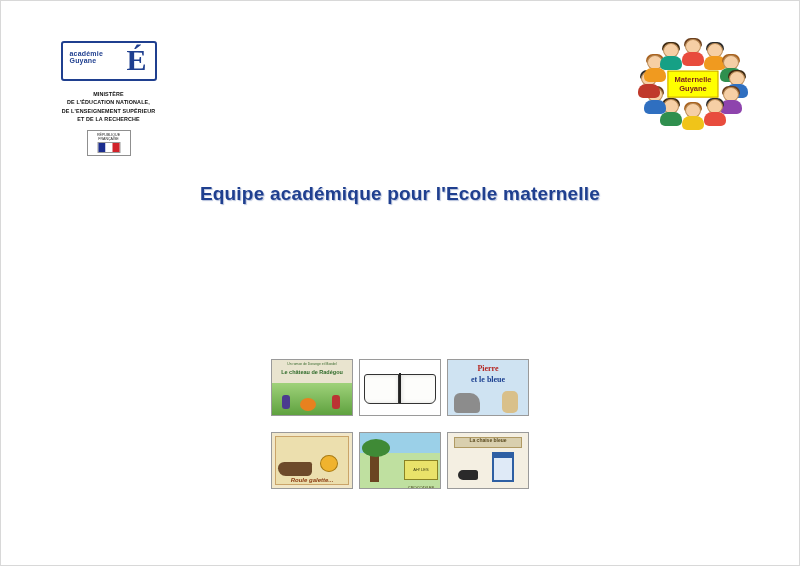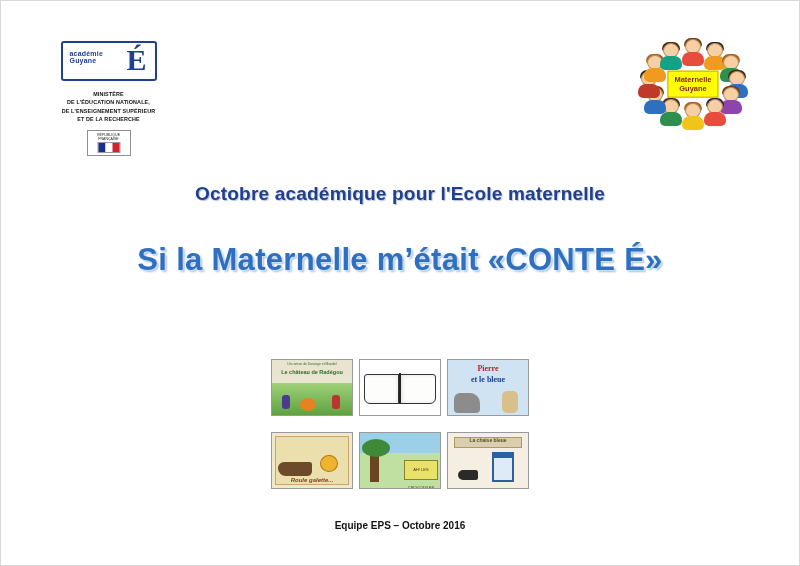--- a/index.html
+++ b/index.html
@@ -381,24 +381,23 @@
           <div class="head"></div>
           <div class="body" style="background:#16a085"></div>
         </div>
       </div>
     <div class="center-label">
       <div>Maternelle</div>
       <div>Guyane</div>
     </div>
   </div>
 
-  <div class="subtitle">Octobre académique pour l'Ecole maternelle</div>
+  <div class="subtitle">Equipe académique pour l'Ecole maternelle</div>
 
   <div class="title-main">
-    <span>Si la Maternelle m’était «CONTE É»</span>
   </div>
 
   <div class="books">
     <div class="books-row">
       <div class="book bk1">
         <div class="scene"></div>
         <div class="pumpkin"></div>
         <div class="fig"></div>
         <div class="fig2"></div>
         <div class="top">Un roman de Dorange et Mandel</div>
@@ -431,15 +430,14 @@
       </div>
       <div class="book bk6">
         <div class="band"></div>
         <div class="cap">La chaise bleue</div>
         <div class="chair"></div>
         <div class="dog"></div>
       </div>
     </div>
   </div>
 
-  <div class="footer">Equipe EPS – Octobre 2016</div>
 
 </div>
 
 </body></html>

